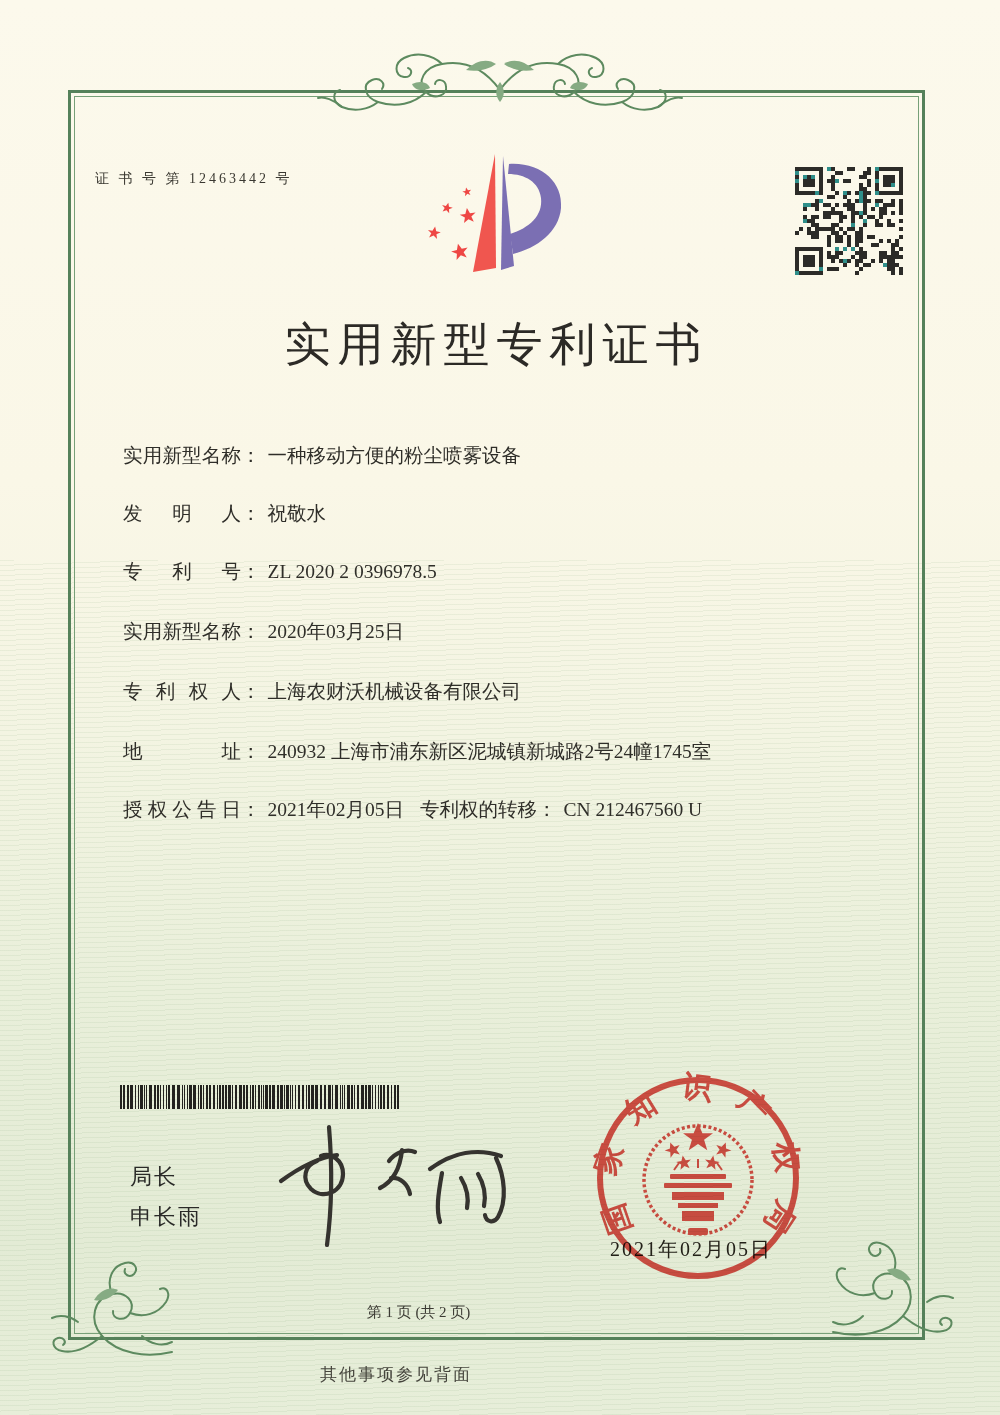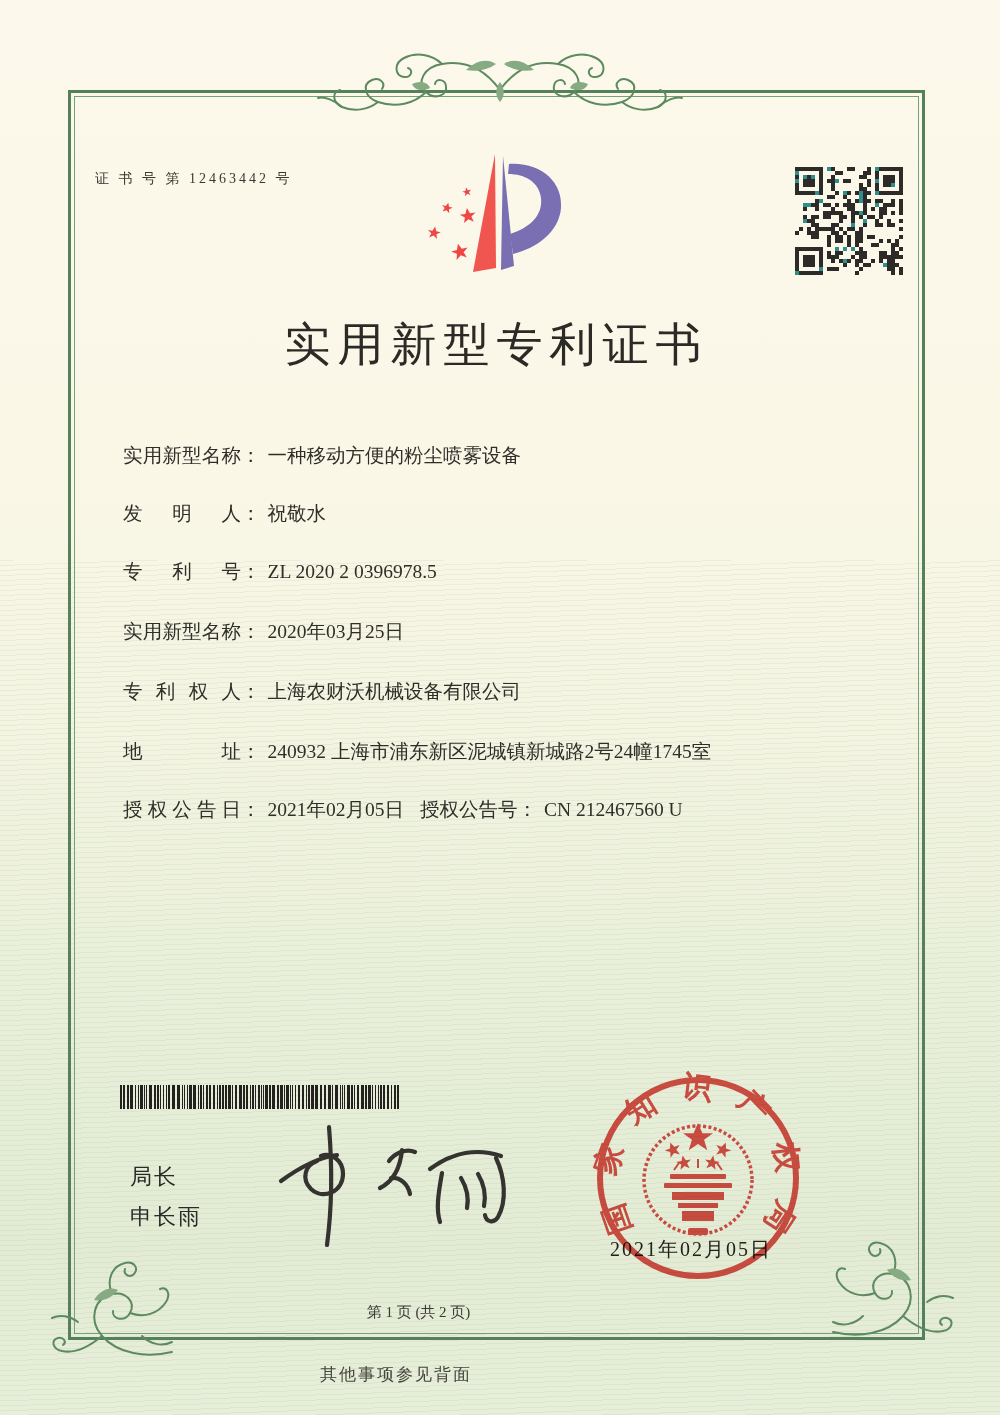--- a/index.html
+++ b/index.html
@@ -425,21 +425,21 @@
   <div class="field" style="top:618px">
     <span class="flabel">实用新型名称</span><span>：</span><span class="fvalue">2020年03月25日</span>
   </div>
   <div class="field" style="top:678px">
     <span class="flabel">专利权人</span><span>：</span><span class="fvalue">上海农财沃机械设备有限公司</span>
   </div>
   <div class="field" style="top:738px">
     <span class="flabel">地址</span><span>：</span><span class="fvalue">240932 上海市浦东新区泥城镇新城路2号24幢1745室</span>
   </div>
   <div class="field" style="top:796px">
-    <span class="flabel">授权公告日</span><span>：</span><span class="fvalue">2021年02月05日</span><span class="grant2">授权公告号</span><span>：</span><span class="fvalue">CN 212467560 U</span>
+    <span class="flabel">授权公告日</span><span>：</span><span class="fvalue">2021年02月05日</span><span class="grant2">专利权的转移</span><span>：</span><span class="fvalue">CN 212467560 U</span>
   </div>
 
 
   <svg class="barcode" width="283" height="24" viewBox="0 0 283 24">
       <rect x="0" y="0" width="2" height="24" fill="#23221f"></rect>
       <rect x="3" y="0" width="2" height="24" fill="#23221f"></rect>
       <rect x="7" y="0" width="2" height="24" fill="#23221f"></rect>
       <rect x="10" y="0" width="3" height="24" fill="#23221f"></rect>
       <rect x="15" y="0" width="1" height="24" fill="#23221f"></rect>
       <rect x="18" y="0" width="1" height="24" fill="#23221f"></rect>

